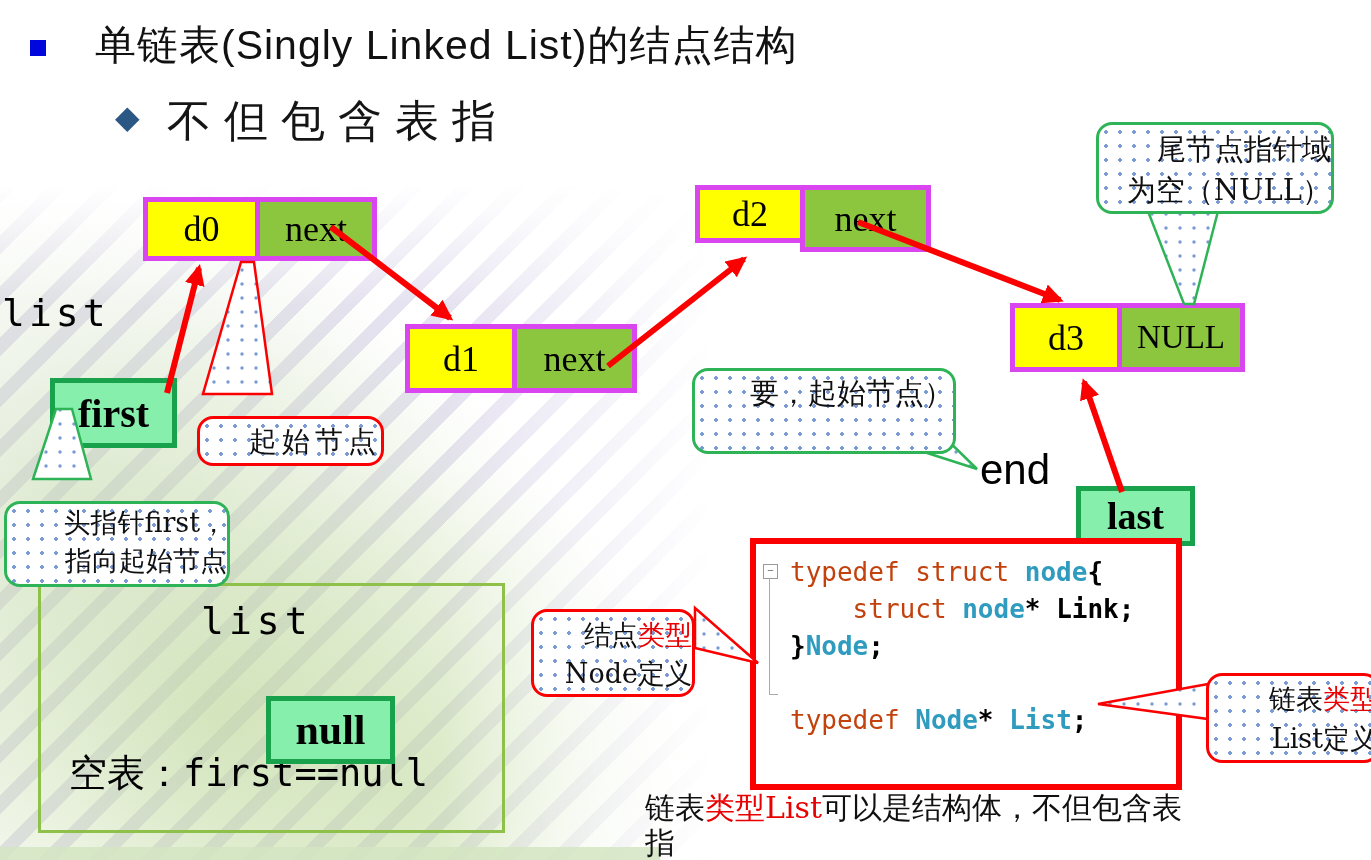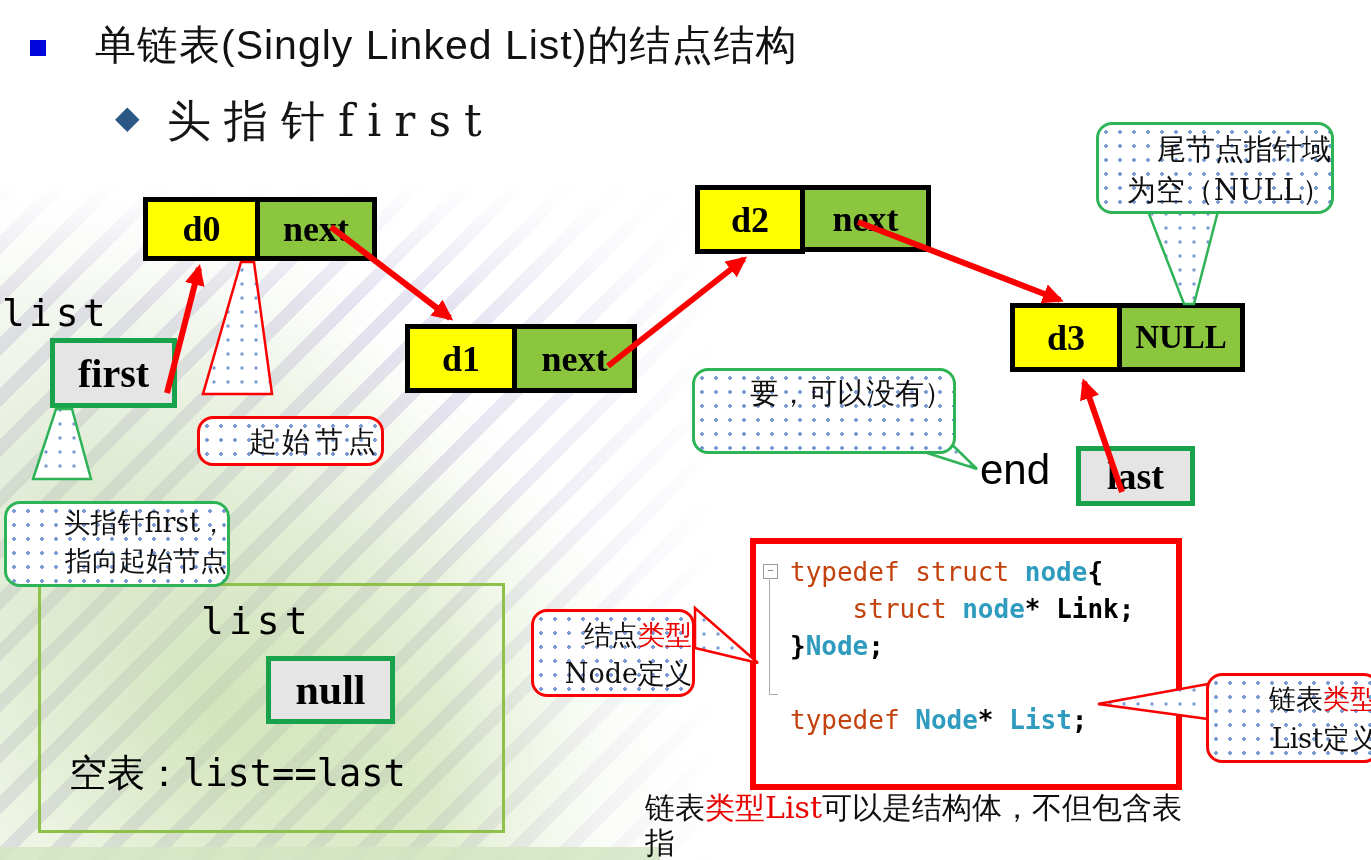--- a/index.html
+++ b/index.html
@@ -21,29 +21,29 @@
   .title-row{position:absolute;left:0;top:18px;z-index:3;}
   .title-bullet{position:absolute;left:30px;top:22px;width:16px;height:16px;background:#0007dc;}
   .title-text{position:absolute;left:95px;top:0;width:1000px;font-size:41px;font-weight:500;color:#111;
               letter-spacing:1px;white-space:nowrap;}
   .sub-bullet{position:absolute;left:115px;top:98px;font-size:32px;color:#2a5783;z-index:3;}
   .sub-text{position:absolute;left:167px;top:92px;font-size:44px;letter-spacing:13px;color:#151515;z-index:3;
             font-family:"DejaVu Serif","Liberation Serif",serif;white-space:nowrap;}
 
   
   .node{position:absolute;display:flex;z-index:4;}
-  .cell{box-sizing:border-box;border:5px solid #000000;display:flex;align-items:center;justify-content:center;
-        font-family:"Liberation Serif","DejaVu Serif",serif;font-weight:bold;font-size:36px;color:#000;}
+  .cell{box-sizing:border-box;border:5px solid #d946ef;display:flex;align-items:center;justify-content:center;
+        font-family:"Liberation Serif","DejaVu Serif",serif;font-weight:normal;font-size:36px;color:#000;}
   .cell.data{background:#ffff00;}
   .cell.ptr{background:#8cc63e;margin-left:-5px;}
 
   
-  .pbox{position:absolute;box-sizing:border-box;border:5px solid #17a24b;background:#e5e5e5;z-index:4;
+  .pbox{position:absolute;box-sizing:border-box;border:5px solid #17a24b;background:#86efac;z-index:4;
         display:flex;align-items:center;justify-content:center;
-        font-family:"Liberation Serif","DejaVu Serif",serif;font-weight:bold;color:#000;}
+        font-family:"Liberation Serif","DejaVu Serif",serif;font-weight:bold;color:#000;margin-top:40px;}
 
   
   .mono-label{position:absolute;z-index:4;font-family:"DejaVu Sans Mono","Liberation Mono",monospace;
               color:#000;white-space:nowrap;}
   .end-label{position:absolute;z-index:4;font-size:42px;color:#000;}
 
   
   .callout{position:absolute;box-sizing:border-box;border-radius:16px;z-index:9;text-align:right;
            background-color:#fff;
            background-image:radial-gradient(circle,#7b9bd4 1.6px, rgba(0,0,0,0) 1.9px);
@@ -89,32 +89,32 @@
 <div id="slide">
 
   <div class="bg"></div>
   <div class="bg-strip"></div>
 
   <div class="title-row">
     <div class="title-bullet"></div>
     <div class="title-text">单链表(Singly Linked List)的结点结构</div>
   </div>
   <div class="sub-bullet">◆</div>
-  <div class="sub-text">头指针first</div>
+  <div class="sub-text">不但包含表指</div>
 
   <div class="node" style="left:143px;top:197px;">
     <div class="cell data" style="width:117px;height:64px;">d0</div>
     <div class="cell ptr" style="width:122px;height:64px;">next</div>
   </div>
   <div class="node" style="left:405px;top:324px;">
     <div class="cell data" style="width:112px;height:69px;">d1</div>
     <div class="cell ptr" style="width:125px;height:69px;">next</div>
   </div>
   <div class="node" style="left:695px;top:185px;">
-    <div class="cell data" style="width:110px;height:69px;">d2</div>
+    <div class="cell data" style="width:110px;height:58px;">d2</div>
     <div class="cell ptr" style="width:131px;height:67px;">next</div>
   </div>
   <div class="node" style="left:1010px;top:303px;">
     <div class="cell data" style="width:112px;height:69px;">d3</div>
     <div class="cell ptr" style="width:128px;height:69px;font-size:33px;">NULL</div>
   </div>
 
   <div class="mono-label" style="left:2px;top:291px;font-size:38px;letter-spacing:4px;">list</div>
   <div class="pbox" style="left:50px;top:338px;width:127px;height:70px;font-size:40px;">first</div>
   <div class="end-label" style="left:980px;top:446px;">end</div>
@@ -146,21 +146,21 @@
   </svg>
 
   <div class="callout red" style="left:197px;top:392px;width:187px;height:50px;font-size:28px;line-height:45px;letter-spacing:5px;">起始节点</div>
 
   <div class="callout green" style="left:4px;top:477px;width:226px;height:86px;font-size:27px;line-height:38px;">
     <div>头指针first，</div>
     <div>指向起始节点</div>
   </div>
 
   <div class="callout green" style="left:692px;top:344px;width:264px;height:86px;font-size:29px;line-height:39px;padding-top:3px;">
-    <div>要，可以没有）</div>
+    <div>要，起始节点）</div>
   </div>
 
   <div class="callout green" style="left:1096px;top:98px;width:238px;height:92px;font-size:29px;line-height:41px;padding-top:4px;">
     <div>尾节点指针域</div>
     <div>为空（NULL）</div>
   </div>
 
   <div class="callout red" style="left:531px;top:585px;width:164px;height:88px;font-size:27px;line-height:39px;padding-top:3px;">
     <div><span>结点</span><span class="rd">类型</span></div>
     <div>Node定义</div>
@@ -186,17 +186,17 @@
 
   <div class="caption">
     <span>链表</span><span class="rd" style="color:#e90000;">类型List</span><span>可以是结构体，不但包含表指</span><br>
     
   </div>
 
   <div class="empty-box">
     <div class="empty-list-label">list</div>
     <div class="pbox" style="left:225px;top:70px;width:129px;height:68px;font-size:42px;">null</div>
     <div class="empty-note">
-      <span class="cjk">空表：</span><span class="code">list==last</span>
+      <span class="cjk">空表：</span><span class="code">first==null</span>
     </div>
   </div>
 
 </div>
 
 </body></html>

